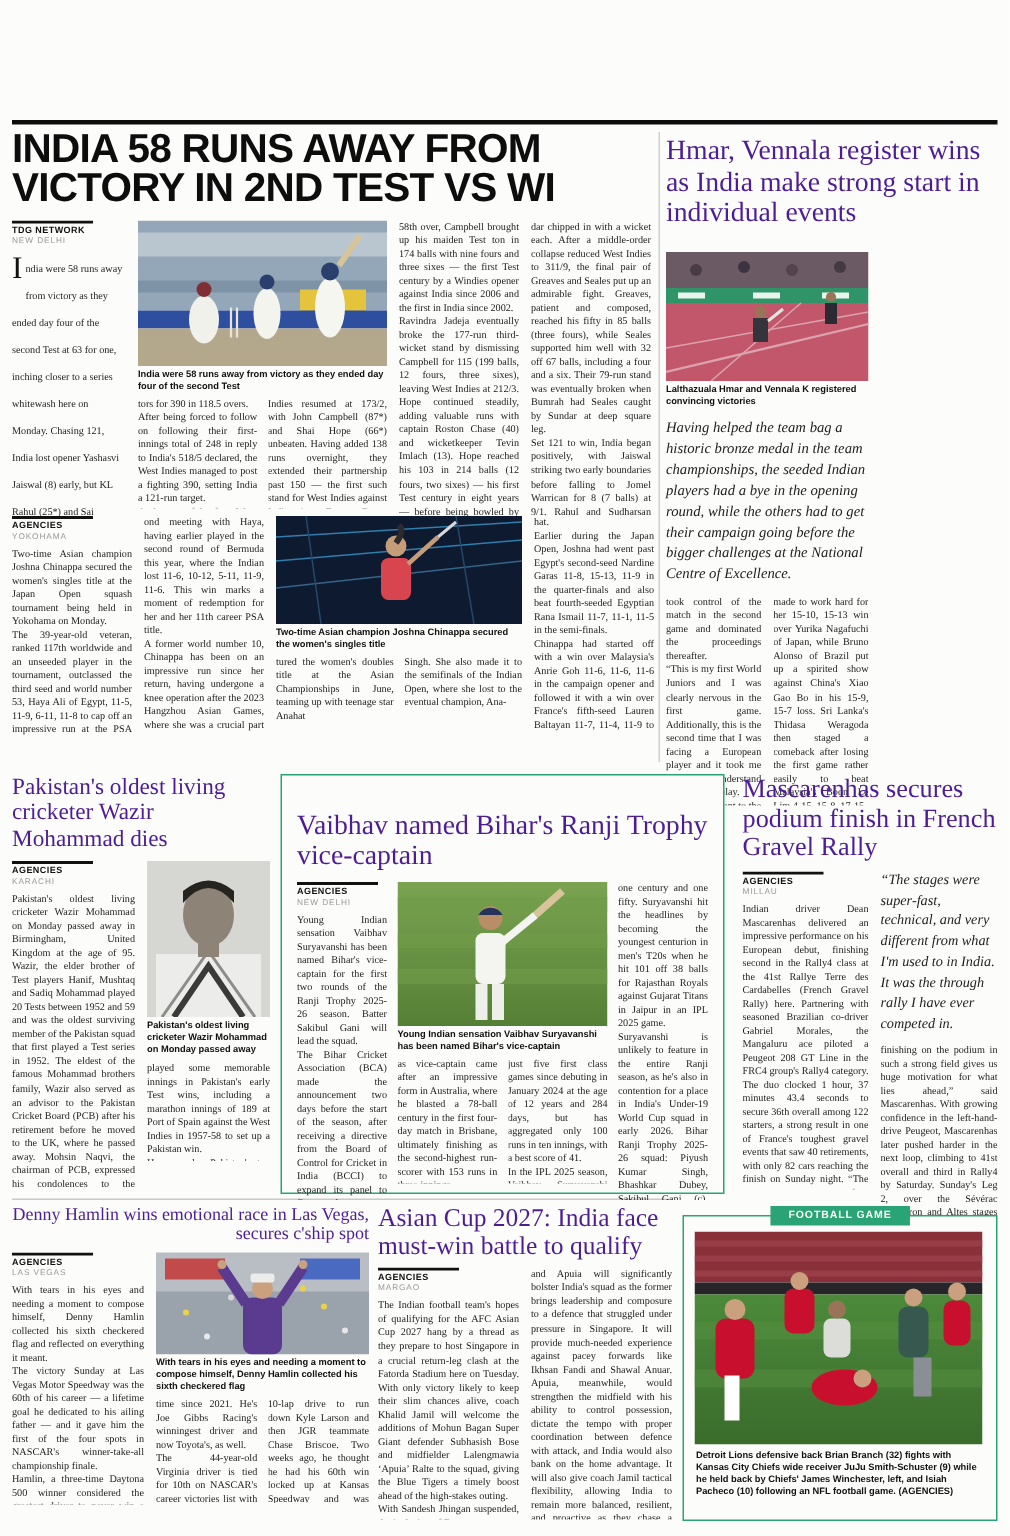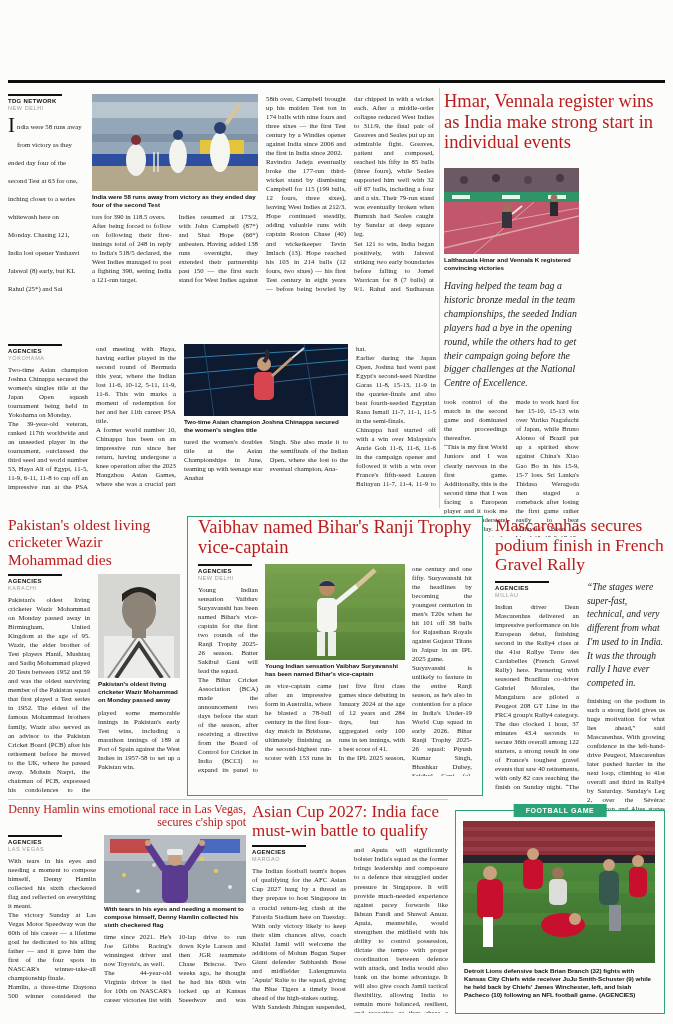--- a/index.html
+++ b/index.html
@@ -24,21 +24,21 @@
 
   
   .kicker { font:bold 6px "Liberation Sans", sans-serif; color:#111; border-top:2px solid #111; width:54px; padding-top:2px; letter-spacing:.3px; }
   .loc { font:5.5px "Liberation Sans", sans-serif; color:#9a9a9a; letter-spacing:.6px; margin:1px 0 4px 0; }
   .body-txt { font-size:6.8px; line-height:1.33; text-align:justify; white-space:pre-line; color:#1c1c1c; }
   .caption { font:bold 6.2px "Liberation Sans", sans-serif; line-height:1.28; color:#111; margin-top:2px; }
   .col { overflow:hidden; }
   .vrule { position:absolute; width:1px; background:#cfcfcf; }
   .hrule { position:absolute; height:1px; background:#c9c9c9; }
   .dropcap { float:left; font:normal 21px/0.85 "Liberation Serif", serif; padding:2px 2px 0 0; color:#111; }
-  .serif-head { font-family:"Liberation Serif", serif; font-weight:normal; color:#b91c1c; }
+  .serif-head { font-family:"Liberation Serif", serif; font-weight:normal; color:#4c1d95; }
   .pull-quote { font-style:italic; color:#222; }
   svg { display:block; }
 
   
   .cricket { position:absolute; left:8px; top:86px; width:428px; }
   .cricket-head { font:bold 27px/0.98 "Liberation Sans", sans-serif; letter-spacing:-0.5px; color:#0d0d0d; }
   .cricket-row { display:flex; gap:8px; margin-top:8px; height:198px; }
   .cricket-c1 { width:76px; }
   .cricket-mid { width:166px; }
   .cricket-c4, .cricket-c5 { width:80px; }
@@ -66,21 +66,21 @@
   .squash-mid { width:164px; }
 
   
   .wazir { position:absolute; left:8px; top:516px; width:172px; }
   .wazir-head { font-size:15.5px; line-height:1.12; }
   .wazir-row { display:flex; gap:8px; margin-top:6px; height:218px; }
   .wazir-c1 { width:82px; }
   .wazir-right { width:82px; }
 
   
-  .vaibhav { position:absolute; left:187px; top:516px; width:296px; height:280px; border:1px solid #2aa477; padding:0 10px; background:#fcfcfa; }
+  .vaibhav { position:absolute; left:187px; top:516px; width:296px; height:280px; border:1px solid #2aa477; padding:24px 10px; background:#fcfcfa; }
   .vaibhav-head { font-size:18.5px; line-height:1.1; }
   .vaibhav-row { display:flex; gap:7px; margin-top:6px; height:212px; }
   .vaibhav-c1 { width:60px; }
   .vaibhav-mid { width:140px; }
   .vaibhav-c4 { width:60px; }
 
   
   .rally { position:absolute; left:495px; top:516px; width:170px; }
   .rally-head { font-size:17.5px; line-height:1.12; }
   .rally-row { display:flex; gap:8px; margin-top:6px; height:212px; }
@@ -113,20 +113,21 @@
 <body>
 
 <div id="page">
 
   <div class="mast-bottom"></div>
 
   <div class="vrule" style="left:439px; top:88px; height:420px;"></div>
   <div class="hrule" style="left:8px; top:799px; width:440px;"></div>
 
   <div class="cricket">
+    <div class="cricket-head">INDIA 58 RUNS AWAY FROM VICTORY IN 2ND TEST VS WI</div>
     <div class="cricket-row">
       <div class="col cricket-c1">
         <div class="kicker">TDG NETWORK</div>
         <div class="loc">NEW DELHI</div>
         <div>
           <span class="dropcap">I</span><span class="body-txt">ndia were 58 runs away from victory as they ended day four of the second Test at 63 for one, inching closer to a series whitewash here on Monday. Chasing 121, India lost opener Yashasvi Jaiswal (8) early, but KL Rahul (25*) and Sai Sudharsan (30*) steadied the innings to keep the hosts on course for victory.
 Earlier in the day, West Indies showed resilience through a defiant 79-run last-wicket stand between Justin Greaves (50*) and Jayden Seales (32). Their fight frustrated India before Jasprit Bumrah returned to dismiss the visi-</span>
         </div>
       </div>
       <div class="cricket-mid">

